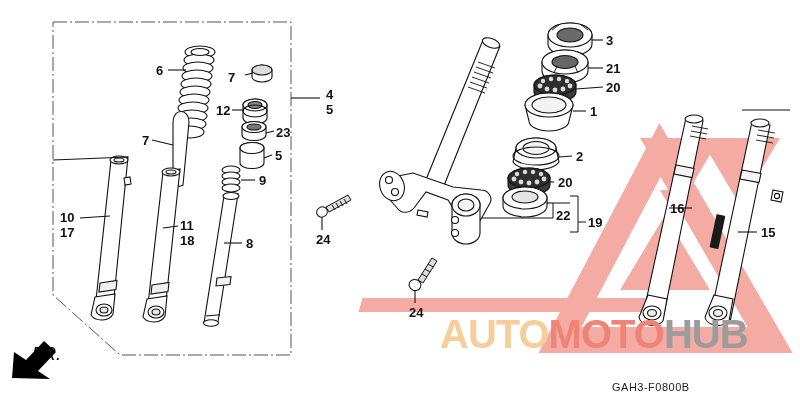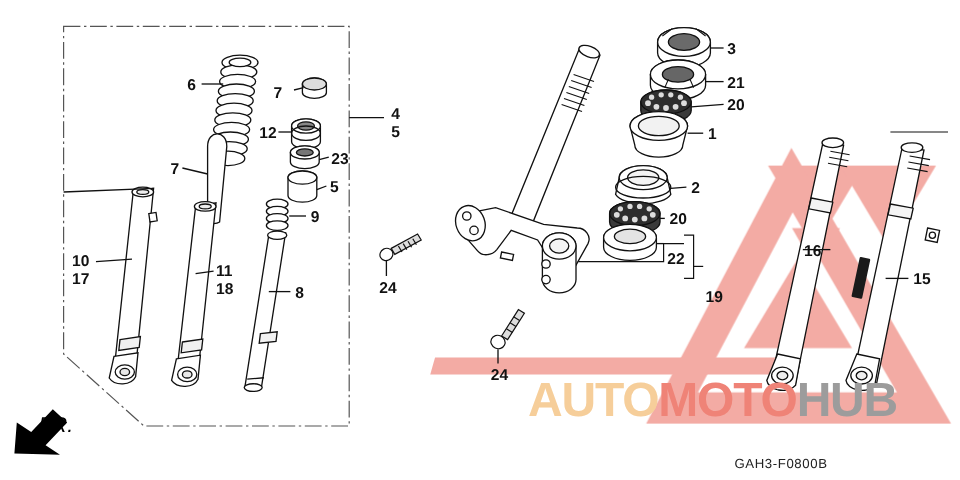--- a/index.html
+++ b/index.html
@@ -329,21 +329,21 @@
 <div class="lbl" style="left:180px;top:219px;">11</div>
 <div class="lbl" style="left:180px;top:234px;">18</div>
 <div class="lbl" style="left:316px;top:233px;">24</div>
 <div class="lbl" style="left:606px;top:34px;">3</div>
 <div class="lbl" style="left:606px;top:62px;">21</div>
 <div class="lbl" style="left:606px;top:81px;">20</div>
 <div class="lbl" style="left:590px;top:105px;">1</div>
 <div class="lbl" style="left:576px;top:150px;">2</div>
 <div class="lbl" style="left:558px;top:176px;">20</div>
 <div class="lbl" style="left:556px;top:197px;margin-top:12px;">22</div>
-<div class="lbl" style="left:588px;top:216px;margin-top:25px;">19</div>
+<div class="lbl" style="left:588px;top:216px;">19</div>
 <div class="lbl" style="left:409px;top:306px;">24</div>
 <div class="lbl" style="left:670px;top:202px;">16</div>
 <div class="lbl" style="left:761px;top:226px;">15</div>
 
 <div id="frtxt">FR.</div>
 
 <div id="code">GAH3-F0800B</div>
 
 <div id="wmtext">
   <span class="a">AUTO</span><span class="m">MOTO</span><span class="h">HUB</span>

